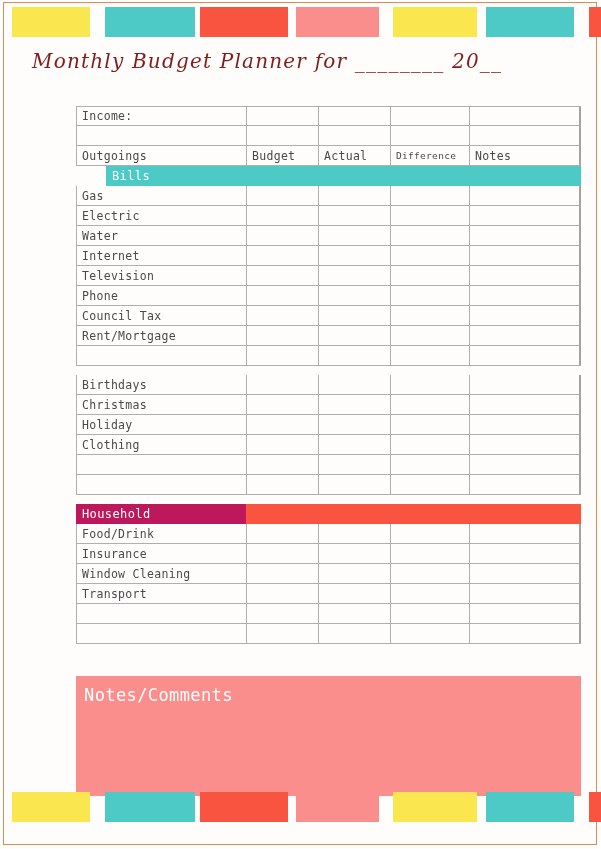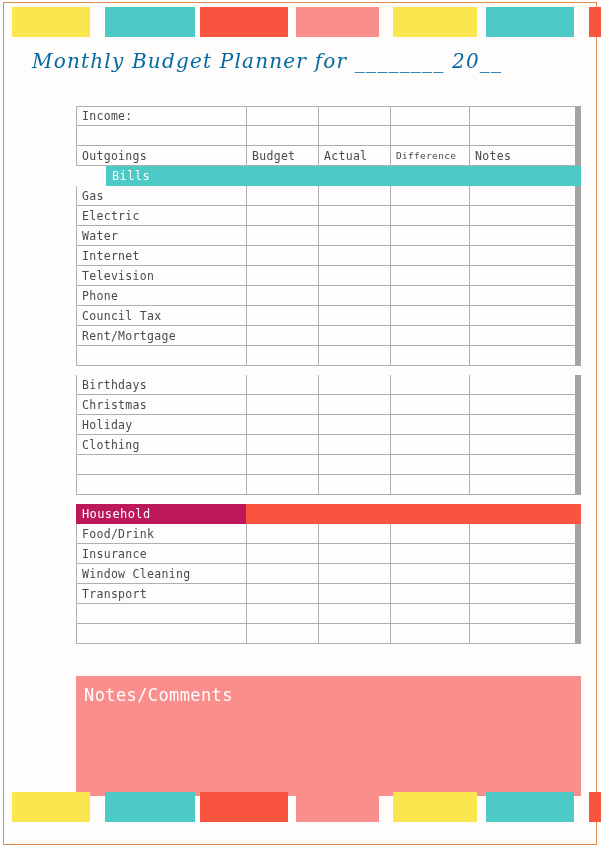--- a/index.html
+++ b/index.html
@@ -45,21 +45,21 @@
   
   .title {
     position: absolute;
     left: 28px;
     top: 46px;
     width: 540px;
     font-family: "DejaVu Serif", "Liberation Serif", serif;
     font-style: italic;
     font-size: 20px;
     font-weight: 400;
-    color: #0369a1;
+    color: #7f1d1d;
     letter-spacing: 1.2px;
     white-space: nowrap;
   }
 
   
   .table {
     position: absolute;
     left: 72px;
     top: 103px;
     width: 505px;
@@ -76,21 +76,21 @@
     border-right: none;
     display: flex;
     align-items: center;
     padding-left: 5px;
     font-size: 11.5px;
     color: #4A4A4A;
     letter-spacing: 0.3px;
     overflow: hidden;
     white-space: nowrap;
   }
-  .cell:last-child { border-right: 6px solid #a3a3a3; text-align: center; }
+  .cell:last-child { border-right: 2px solid #a3a3a3; text-align: center; }
 
   
   .c-label { width: 170px; }
   .c-num   { width: 72px;  }
   .c-diff  { width: 79px;  }
   .c-notes { width: 112px; }
 
   
   .row.stack .cell { border-top: none; }
 

